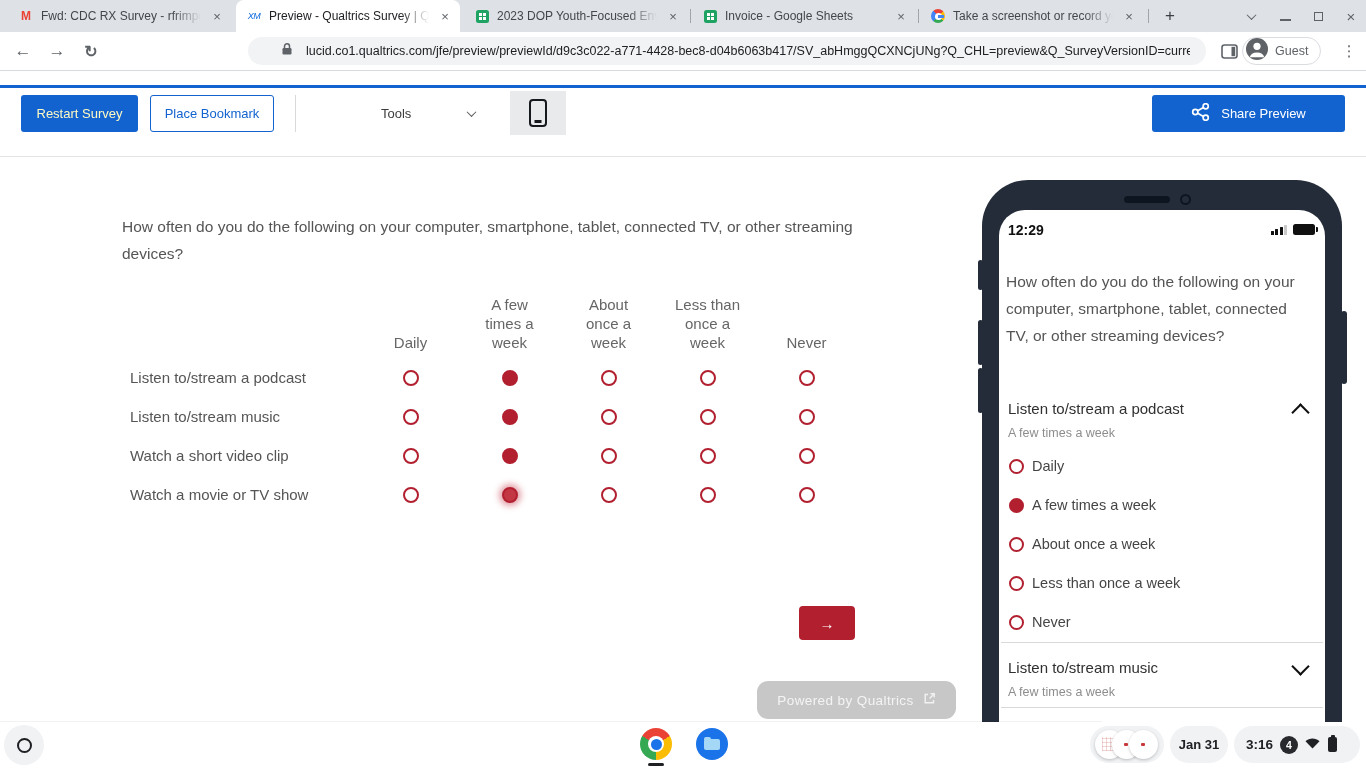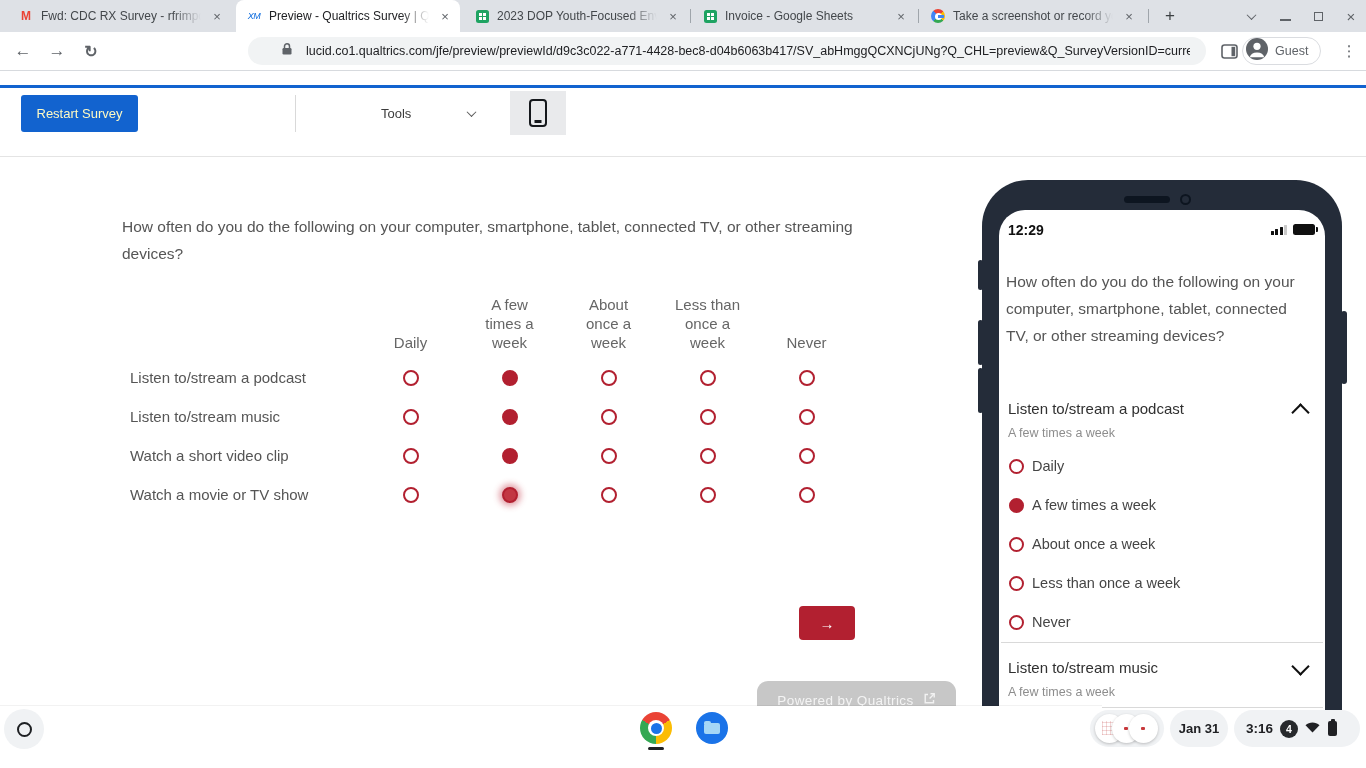--- a/index.html
+++ b/index.html
@@ -111,21 +111,21 @@
   .acc-sub { position:absolute; left:9px; font-size:12.5px; color:#8d8d8d; }
   .pchv { position:absolute; right:18px; width:13px; height:13px; border-right:2.4px solid #101010; border-bottom:2.4px solid #101010; }
   .pchv.up { transform:rotate(-135deg); } .pchv.down { transform:rotate(45deg); }
   .p-opt { position:absolute; left:10px; height:22px; display:flex; align-items:center; gap:8px; }
   .p-radio { width:15px; height:15px; border-radius:50%; border:2.5px solid var(--red); background:#fff; flex:0 0 15px; }
   .p-radio.selected { background:var(--red); }
   .p-olabel { font-size:14.5px; color:#454545; }
   .pdiv { position:absolute; left:2px; right:2px; height:1px; background:#d9d9d9; }
 
   
-  .shelf { position:absolute; left:0; bottom:16px; width:1102px; height:46px; background:#fff; z-index:30;
+  .shelf { position:absolute; left:0; bottom:0; width:1102px; height:46px; background:#fff; z-index:30;
            box-shadow:0 -1px 0 rgba(0,0,0,.05); }
   .launcher { position:absolute; left:4px; top:3px; width:40px; height:40px; border-radius:50%; background:#f0f2f4;
               display:flex; align-items:center; justify-content:center; }
   .launchring { width:15px; height:15px; border:2.6px solid #1e2023; border-radius:50%; }
   .chrome { position:absolute; left:640px; top:6px; width:32px; height:32px; border-radius:50%;
             background:conic-gradient(from -60deg,#ea4335 0 120deg,#fbbc04 0 240deg,#34a853 0 360deg); }
   .chrome:before { content:""; position:absolute; inset:8px; background:#fff; border-radius:50%; }
   .chrome:after { content:""; position:absolute; inset:10.5px; background:#1a73e8; border-radius:50%; }
   .chromeline { position:absolute; left:648px; top:41px; width:16px; height:3px; border-radius:2px; background:#202124; }
   .files { position:absolute; left:696px; top:6px; width:32px; height:32px; border-radius:50%; background:#1a73e8;
@@ -233,27 +233,39 @@
     </span>
     <span class="guest-label">Guest</span>
   </div>
   <div class="kebab">⋮</div>
 </div>
 
 <div class="page">
   <div class="page-topline"></div>
 
   <div class="btn btn-restart">Restart Survey</div>
+  <div class="btn btn-bookmark">Place Bookmark</div>
   <div class="vdiv"></div>
   <div class="tools">
     <span>Tools</span>
     <span class="chv"></span>
   </div>
   <div class="mobiletoggle">
     <span class="mglyph"></span>
+  </div>
+  <div class="btn btn-share">
+    <span>
+      <svg width="20" height="18" viewBox="0 0 20 18" fill="none" stroke="#fff" stroke-width="1.7">
+          <circle cx="4.3" cy="9" r="2.6"></circle>
+          <circle cx="14.7" cy="3.3" r="2.6"></circle>
+          <circle cx="14.7" cy="14.7" r="2.6"></circle>
+          <path d="M6.7 7.7 L12.4 4.5 M6.7 10.3 L12.4 13.5"></path>
+        </svg>
+    </span>
+    <span>Share Preview</span>
   </div>
   <div class="pv-border"></div>
 
   <div class="question">How often do you do the following on your computer, smartphone, tablet, connected TV, or other streaming devices?</div>
 
   <div class="matrix">
     <div class="mh"></div>
     <div class="mh">
         <span>Daily</span>
       </div>

